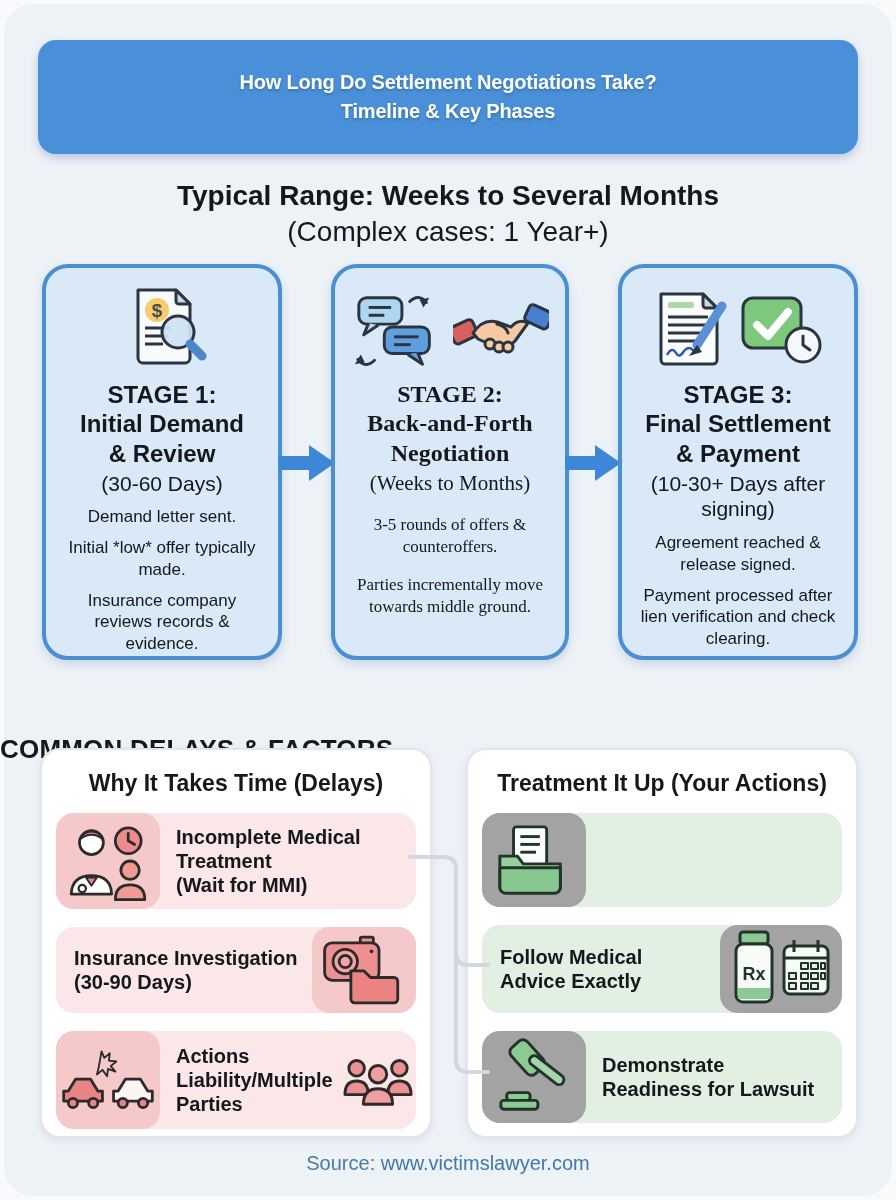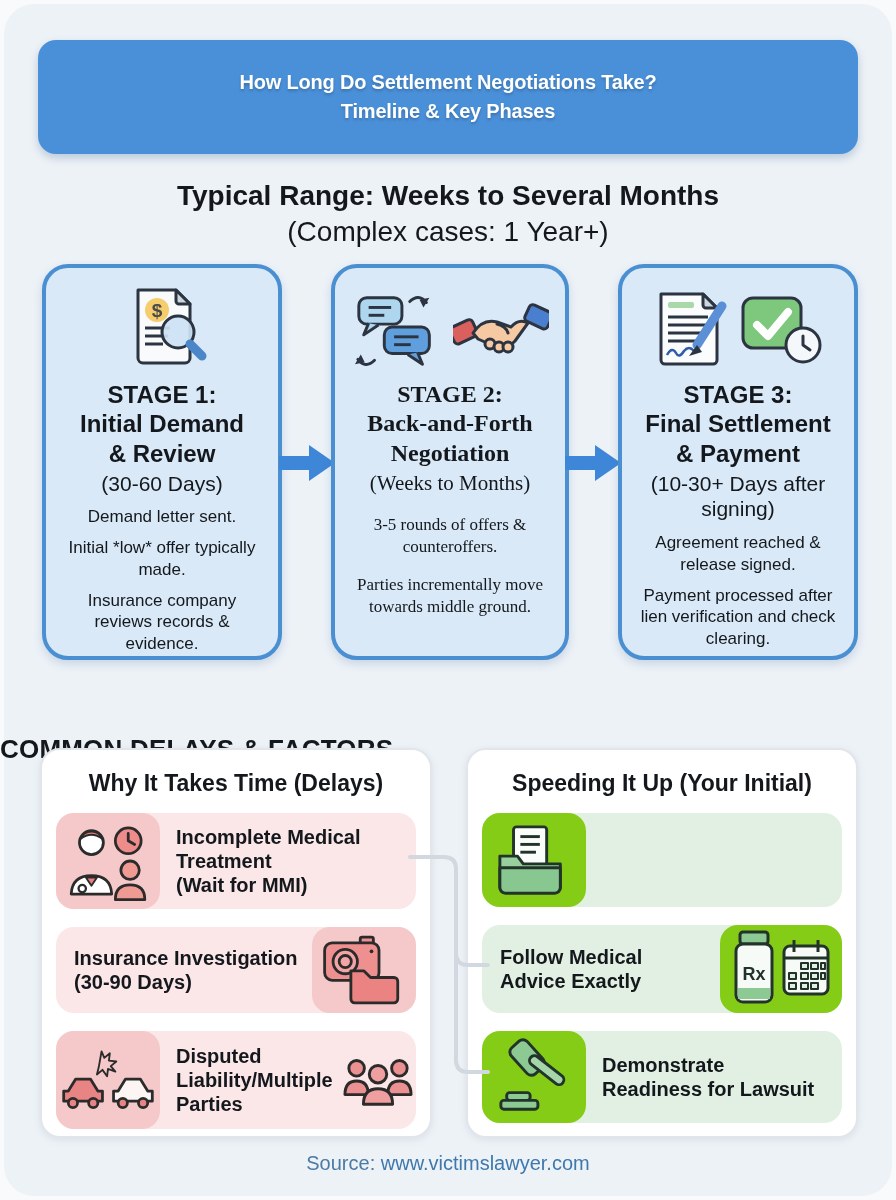--- a/index.html
+++ b/index.html
@@ -47,21 +47,21 @@
     padding:12px 14px;z-index:2;}
   .panel-delays{left:40px;width:392px;}
   .panel-speed{left:466px;width:392px;}
   .panel-title{font-size:23px;font-weight:bold;text-align:center;margin:8px 0 16px;}
 
   .fitem{display:flex;align-items:stretch;border-radius:18px;margin-bottom:18px;min-height:88px;}
   .fitem.pink{background:#fbe7e7;}
   .fitem.green{background:#e2f0e3;}
   .tile{flex:0 0 104px;border-radius:18px;display:flex;align-items:center;justify-content:center;}
   .tile.pink-tile{background:#f5c9c9;}
-  .tile.green-tile{background:#84cc16;}
+  .tile.green-tile{background:#a3a3a3;}
   .tile.wide{flex-basis:122px;}
   .fitem-label{flex:1;display:flex;align-items:center;font-size:20px;font-weight:bold;
     line-height:1.2;white-space:pre-line;padding:12px 6px 12px 16px;}
   .fitem-label.pad-r{padding:12px 1px 12px 18px;}
   .side-icon{flex:0 0 78px;display:flex;align-items:center;justify-content:center;}
 
   
   .source{position:absolute;left:0;top:1152px;width:896px;text-align:center;
     font-size:20px;color:#4b7aa6;}
   .source .url{color:#3e78ad;}
@@ -251,40 +251,40 @@
             <path d="M45 5 l3 7 6 -5 -1 8 8 1 -6 5 5 6 -8 -3 -1 8 -5 -7 -6 5 2 -8 z" fill="none" stroke-width="2"></path>
             <path d="M4 48 h5 l8 -13 h16 l8 13 h5 v11 h-42 z" fill="#e88484"></path>
             <circle cx="14" cy="61" r="5" fill="#e88484"></circle>
               <circle cx="36" cy="61" r="5" fill="#e88484"></circle>
             <path d="M100 48 h-5 l-8 -13 h-16 l-8 13 h-5 v11 h42 z" fill="#fdf4f4"></path>
             <circle cx="90" cy="61" r="5" fill="#e88484"></circle>
               <circle cx="68" cy="61" r="5" fill="#e88484"></circle>
           </g>
         </svg>
       </div>
-      <div class="fitem-label">Disputed
+      <div class="fitem-label">Actions
 Liability/Multiple
 Parties</div>
       <div class="side-icon">
         <svg width="70" height="58" viewBox="0 0 72 58">
           <g stroke="#2b2b2b" stroke-width="3" stroke-linejoin="round">
             <circle cx="14" cy="17" r="8" fill="#eb9191"></circle>
             <path d="M2 44 q0 -14 12 -14 q12 0 12 14 z" fill="#eb9191"></path>
             <circle cx="58" cy="17" r="8" fill="#eb9191"></circle>
             <path d="M46 44 q0 -14 12 -14 q12 0 12 14 z" fill="#eb9191"></path>
             <circle cx="36" cy="23" r="9" fill="#ef9f9f"></circle>
             <path d="M21 54 q0 -16 15 -16 q15 0 15 16 z" fill="#ef9f9f"></path>
           </g>
         </svg>
       </div>
     </div>
   </section>
 
   <section class="panel panel-speed">
-    <h4 class="panel-title">Speeding It Up (Your Initial)</h4>
+    <h4 class="panel-title">Treatment It Up (Your Actions)</h4>
 
     <div class="fitem green" style="min-height:94px;">
       <div class="tile green-tile">
         <svg width="84" height="78" viewBox="0 0 86 80">
           <g stroke="#22342a" stroke-width="3" stroke-linejoin="round">
             <rect x="22" y="6" width="34" height="42" rx="3" fill="#fbfdfb"></rect>
             <line x1="29" y1="16" x2="49" y2="16"></line>
               <line x1="29" y1="24" x2="49" y2="24"></line>
               <line x1="29" y1="32" x2="45" y2="32"></line>
             <path d="M8 36 h18 l6 8 h38 v24 a6 6 0 0 1 -6 6 h-50 a6 6 0 0 1 -6 -6 z" fill="#97cf9d"></path>

